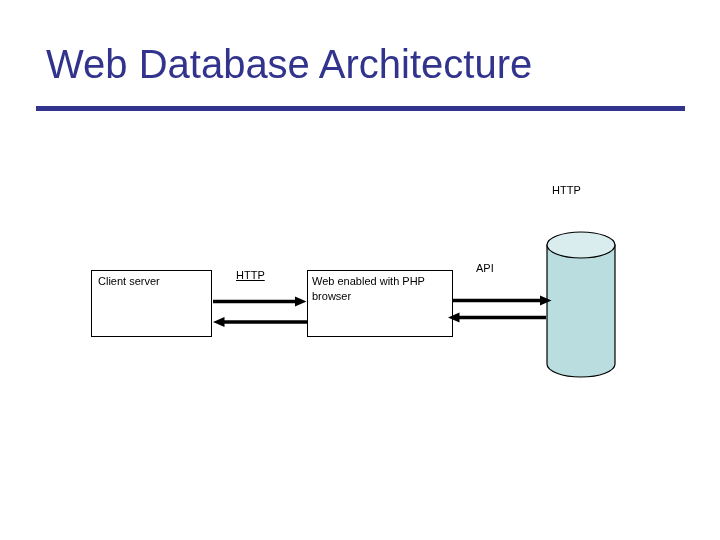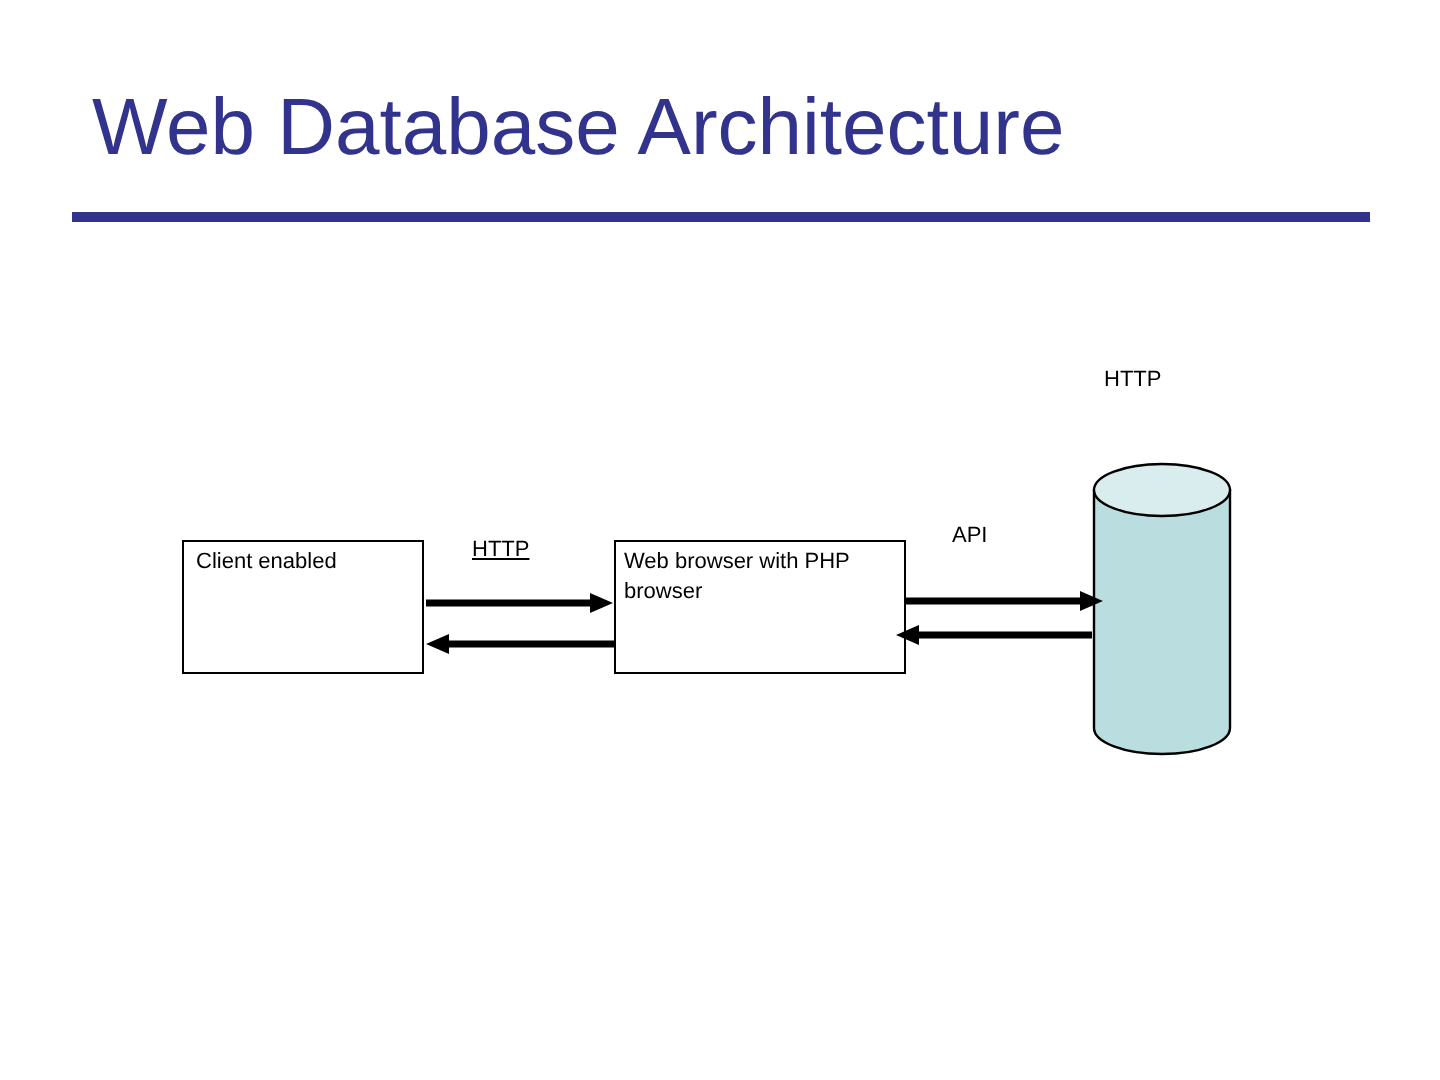--- a/index.html
+++ b/index.html
@@ -61,25 +61,25 @@
 </head>
 <body>
 
 <div class="slide">
 
   <div class="slide-title">Web Database Architecture</div>
 
   <div class="title-rule"></div>
 
   <div class="diagram-box client-box">
-    <span>Client enabled</span>
+    <span>Client server</span>
   </div>
 
   <div class="diagram-box server-box">
-    <div>Web browser with PHP</div>
+    <div>Web enabled with PHP</div>
     <div>browser</div>
   </div>
 
   <div class="small-label http-label">HTTP</div>
 
   <div class="small-label api-label">API</div>
 
   <div class="small-label dbms-label">HTTP</div>
 
   <svg class="diagram-svg" viewBox="0 0 720 540">

